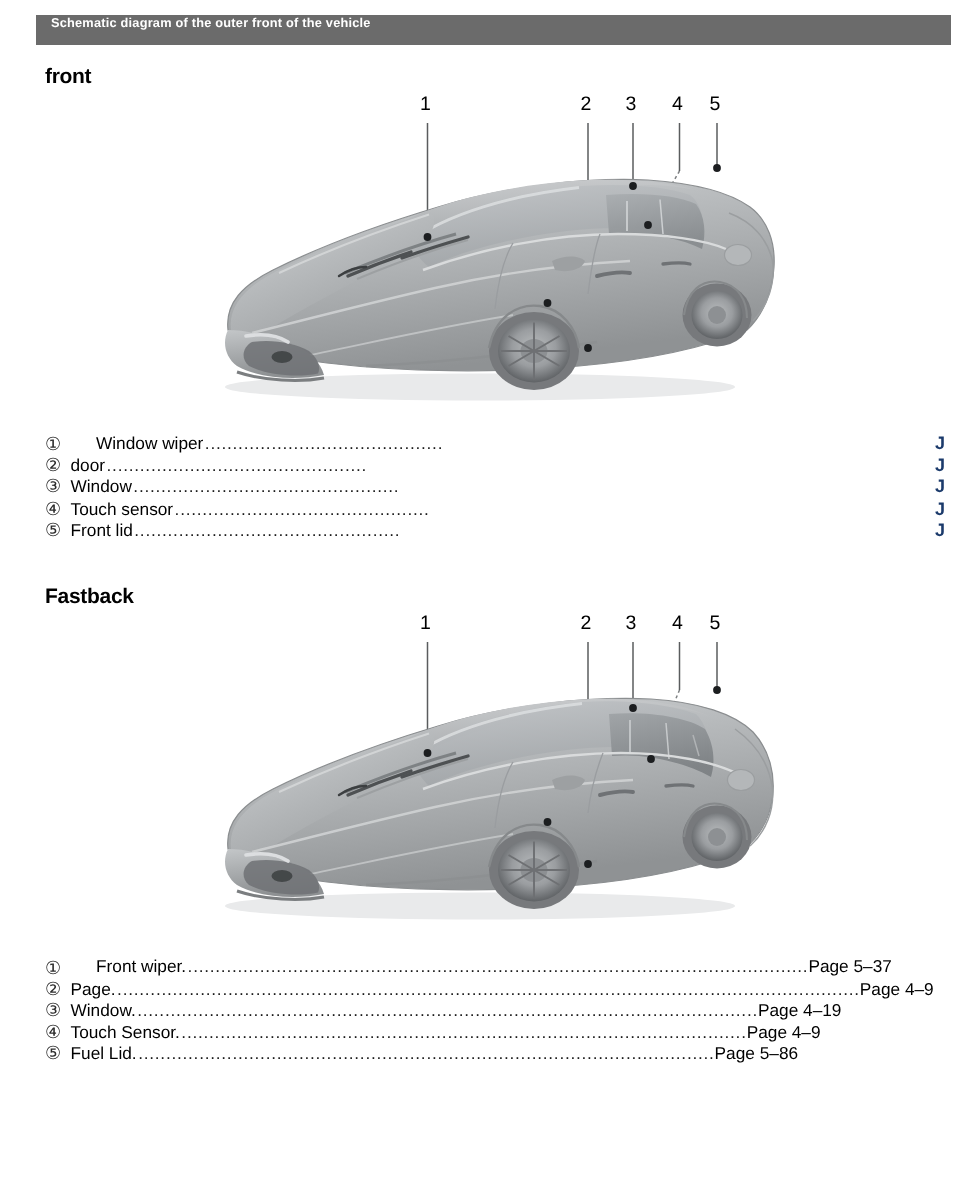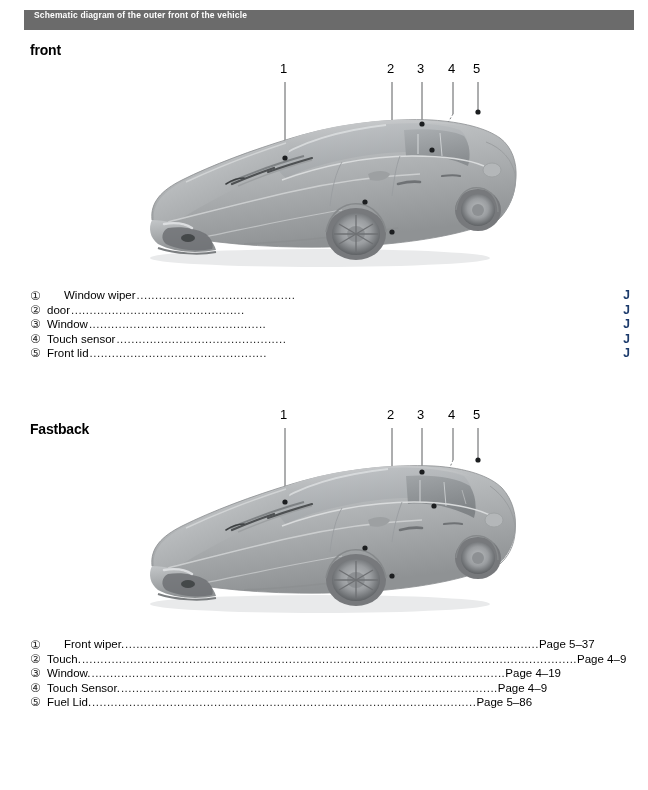--- a/index.html
+++ b/index.html
@@ -43,21 +43,21 @@
   .section-heading {
     position: absolute;
     left: 30px;
     font-size: 14px;
     font-weight: bold;
     letter-spacing: -0.2px;
     font-family: "Liberation Sans", sans-serif;
     white-space: nowrap;
   }
   .section-heading.sedan    { top: 42px; }
-  .section-heading.fastback { top: 389px; margin-top: 32px; }
+  .section-heading.fastback { top: 389px; }
 
   
   .figure {
     position: absolute;
     left: 0;
     width: 648px;
   }
   .figure.sedan    { top: 62px;  height: 215px; }
   .figure.fastback { top: 408px; height: 215px; }
   .figure svg { display: block; }
@@ -478,21 +478,21 @@
 
 <div class="legend fastback">
   <div class="legend-row first">
     <span class="legend-marker clock circled">①</span>
     <span class="legend-label">Front wiper.</span>
     <span class="legend-leader">................................................................................................................</span>
     <span class="legend-page">Page 5–37</span>
   </div>
   <div class="legend-row">
     <span class="legend-marker circled">②</span>
-    <span class="legend-label">Touch.</span>
+    <span class="legend-label">Page.</span>
     <span class="legend-leader">......................................................................................................................................</span>
     <span class="legend-page">Page  4–9</span>
   </div>
   <div class="legend-row">
     <span class="legend-marker circled">③</span>
     <span class="legend-label">Window.</span>
     <span class="legend-leader">................................................................................................................</span>
     <span class="legend-page">Page 4–19</span>
   </div>
   <div class="legend-row">

